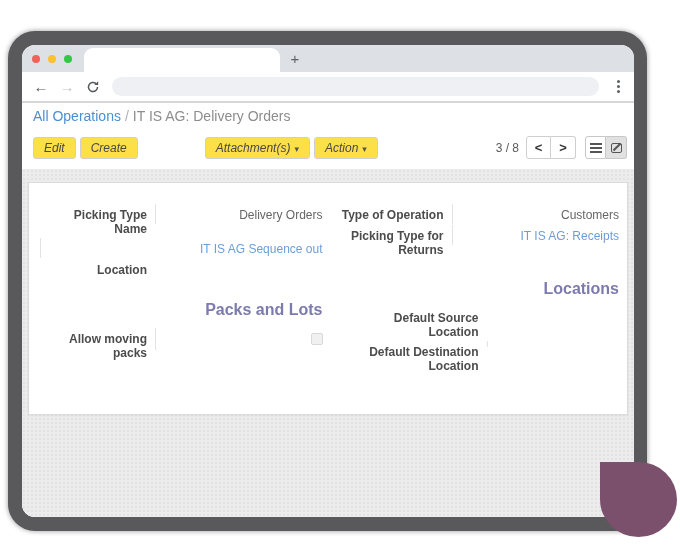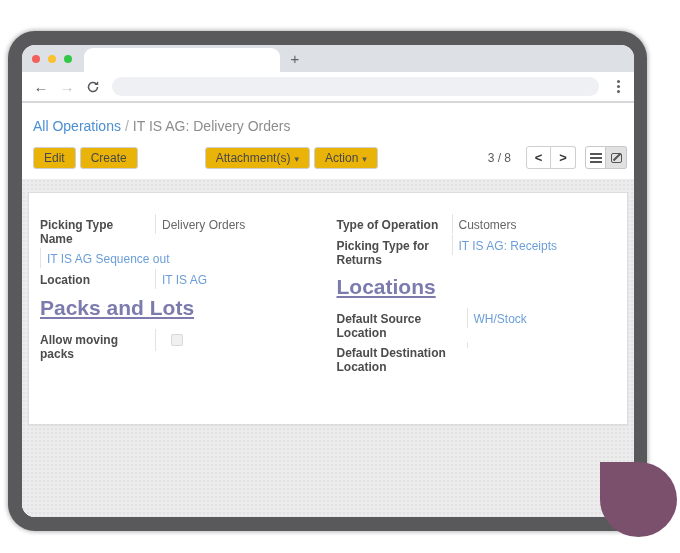--- a/index.html
+++ b/index.html
@@ -35,34 +35,34 @@
     display:flex; align-items:center; flex:0 0 auto; padding:0 10px 0 6px; }
   .nav-ico { width:26px; text-align:center; font-size:15px; color:#54575b; }
   .nav-ico.dim { color:#c3c6ca; }
   .reload-wrap { width:26px; display:flex; justify-content:center; }
   .urlbar { flex:1; height:19px; background:#eef0f3; border-radius:10px; margin:0 14px 0 6px; }
   .kebab { display:flex; flex-direction:column; gap:2px; padding:0 4px; }
   .kebab i { width:3px; height:3px; border-radius:50%; background:#5f6368; display:block; }
 
   
   .page { flex:1; background:#fff; display:flex; flex-direction:column; overflow:hidden; }
-  .crumbs { padding:15px 12px 8px 11px; font-size:14px; }
+  .crumbs { padding:5px 12px 8px 11px; font-size:14px; }
   .crumb-link { color:#4c8fd3; text-decoration:none; cursor:pointer; }
   .crumb-sep { color:#b0b0b0; padding:0 4px; }
   .crumb-cur { color:#8d8d8d; }
 
   .toolbar { display:flex; align-items:center; padding:4px 7px 10px 11px; }
-  .btn { background:#eab308; border:1px solid #cfcfcf; border-radius:3px; color:#484848;
+  .btn { background:#fde047; border:1px solid #cfcfcf; border-radius:3px; color:#484848;
     font-size:12px; padding:4px 10px; line-height:1; cursor:pointer;
-    font-family:inherit; }
+    font-family:inherit;font-style:italic; }
   .btn + .btn { margin-left:4px; }
   .dropdowns { margin-left:67px; display:flex; }
   .caret { font-size:9px; color:#555; margin-left:4px; }
   .pager-zone { margin-left:auto; display:flex; align-items:center; }
-  .pager-count { font-size:12px; color:#5a5a5a; margin-right:15px; }
+  .pager-count { font-size:12px; color:#5a5a5a; margin-right:7px; }
   .pgbtn-group { display:flex; }
   .pgbtn { width:25px; height:23px; background:#fff; border:1px solid #cfcfcf;
     font-size:13px; font-weight:bold; color:#333; display:flex; align-items:center; justify-content:center;
     cursor:pointer; }
   .pgbtn.prev { border-radius:3px 0 0 3px; }
   .pgbtn.next { border-radius:0 3px 3px 0; border-left:none; }
   .view-group { display:flex; margin-left:9px; }
   .vbtn { width:21px; height:23px; border:1px solid #c8c8c8; background:#fff;
     display:flex; align-items:center; justify-content:center; cursor:pointer; }
   .vbtn.first { border-radius:3px 0 0 3px; }
@@ -70,35 +70,35 @@
   .icon-list { width:12px; height:10px; display:inline-block;
     background:repeating-linear-gradient(to bottom,#555 0 2px,transparent 2px 4px); }
   .icon-edit { width:11px; height:10px; border:1px solid #555; border-radius:2px;
     position:relative; display:inline-block; }
   .icon-edit::after { content:""; position:absolute; width:10px; height:2px; background:#555;
     transform:rotate(-45deg); top:2px; left:0; }
 
   
   .formbg { flex:1; background-color:#ececec;
     background-image:radial-gradient(#e2e2e2 1px, transparent 1px);
-    background-size:4px 4px; overflow:hidden; }
+    background-size:4px 4px; overflow:hidden;text-align:right; }
   .sheet { background:#fff; border:1px solid #dcdcdc; margin:13px 6px 0 6px; height:233px;
     box-shadow:0 1px 2px rgba(0,0,0,.04);
     padding:21px 8px 0 11px;
     display:grid; grid-template-columns:1fr 1fr; column-gap:14px; align-content:start; }
   .col {}
 
   .grp { display:block; }
   .row { display:flex; min-height:21px; align-items:flex-start; }
   .flabel { font-size:12px; font-weight:bold; color:#4c4c4c; padding:4px 8px 2px 0; flex:0 0 auto; }
   .w115 .flabel { width:115px; }
-  .w130 .flabel { width:130px; }
+  .w130 .flabel { width:130px;margin-left:20px; }
   .fvalue { flex:1; border-left:1px solid #e3e3e3; padding:4px 0 2px 6px; font-size:12px; color:#666; }
   .fvalue.link { color:#6b9ed8; cursor:pointer; }
-  .sect-title { font-size:21px; font-weight:bold; color:#7c7bad; margin:6px 0 9px 0;text-decoration:underline; }
+  .sect-title { font-size:16px; font-weight:bold; color:#7c7bad; margin:21px 0 9px 0; }
   .checkbox { width:12px; height:12px; background:#f0f0f0; border:1px solid #d8d8d8;
     border-radius:2px; display:inline-block; margin-left:9px; margin-top:1px; }
 
   
   .blob { position:absolute; left:600px; top:462px; width:77px; height:75px;
     background:#7a506d; border-radius:0 50% 50% 50%; z-index:10; }
 </style>
 </head>
 <body>
 
@@ -173,21 +173,20 @@
               <div class="grp w115">
                 <div class="row">
                   <div class="flabel">Picking Type Name</div>
                   <div class="fvalue">Delivery Orders</div>
                 </div>
                 <div class="row">
                   <div class="fvalue link">IT IS AG Sequence out</div>
                 </div>
                 <div class="row">
                   <div class="flabel">Location</div>
-                  <div class="fvalue link">IT IS AG</div>
                 </div>
               </div>
 
               <div class="sect-title">Packs and Lots</div>
               <div class="grp w115">
                 <div class="row">
                   <div class="flabel">Allow moving packs</div>
                   <div class="fvalue">
                     <span class="checkbox"></span>
                   </div>
@@ -204,21 +203,20 @@
                 <div class="row">
                   <div class="flabel">Picking Type for Returns</div>
                   <div class="fvalue link">IT IS AG: Receipts</div>
                 </div>
               </div>
 
               <div class="sect-title">Locations</div>
               <div class="grp w130">
                 <div class="row">
                   <div class="flabel">Default Source Location</div>
-                  <div class="fvalue link">WH/Stock</div>
                 </div>
                 <div class="row">
                   <div class="flabel">Default Destination Location</div>
                   <div class="fvalue"></div>
                 </div>
               </div>
             </div>
 
           </div>
         </div>

